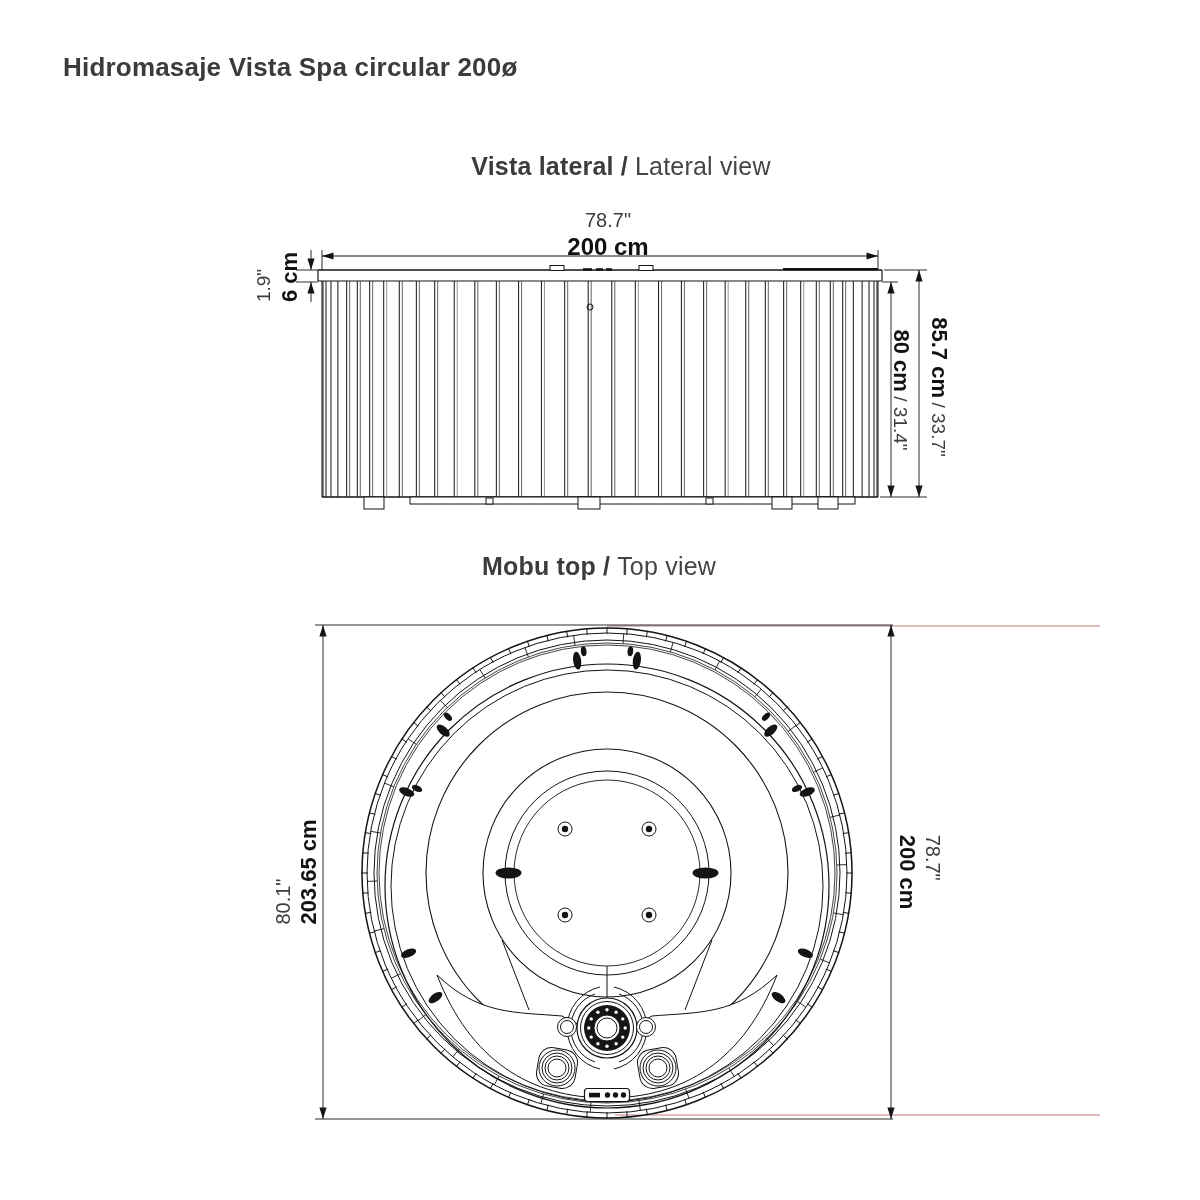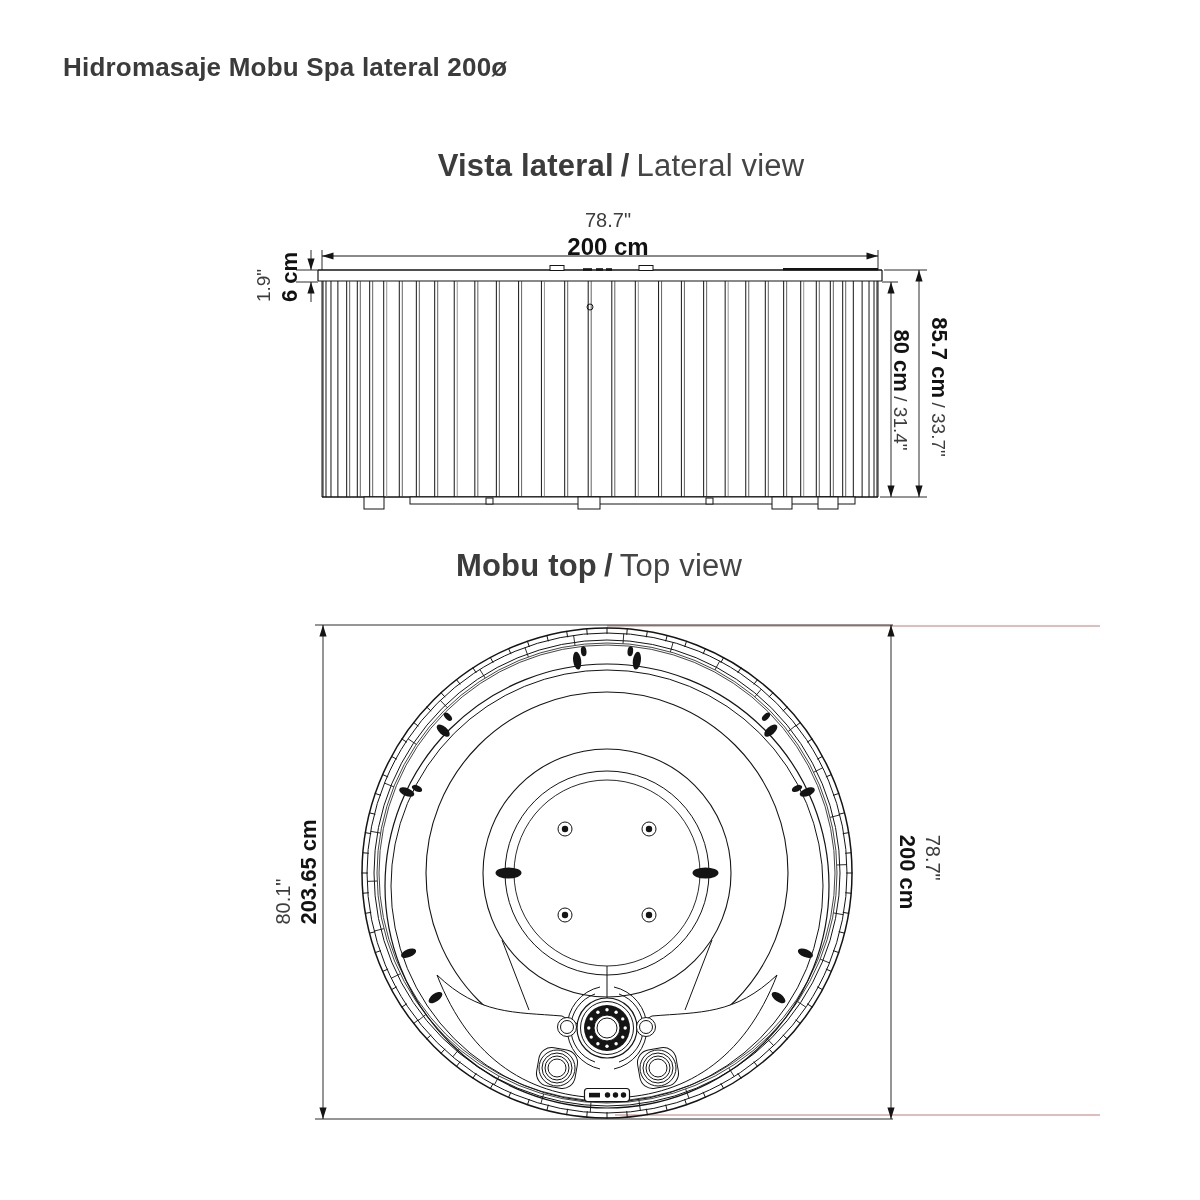--- a/index.html
+++ b/index.html
@@ -4,21 +4,21 @@
 <style>
   html,body{margin:0;padding:0;background:#fff;width:1200px;height:1200px;overflow:hidden;
     font-family:"Liberation Sans",sans-serif;}
   .stage{position:relative;width:1200px;height:1200px;background:#fff;}
   svg{position:absolute;left:0;top:0;}
   .lbl{position:absolute;white-space:nowrap;color:#3d3d3d;}
   .ctr{transform:translate(-50%,-50%);text-align:center;}
   .rotcw{transform:translate(-50%,-50%) rotate(90deg);}
   .rotccw{transform:translate(-50%,-50%) rotate(-90deg);}
   .title{font-size:26px;font-weight:700;color:#3b3b3b;letter-spacing:.2px;}
-  .heading{font-size:31px;letter-spacing:.2px;}
+  .heading{font-size:25px;letter-spacing:.2px;}
   .hb{font-weight:700;color:#3c3c3c;}
   .sep{font-weight:700;color:#3c3c3c;margin:0 7px;}
   .hl{font-weight:400;color:#454545;}
   .din{font-size:20px;font-weight:400;color:#3d3d3d;}
   .dcm{font-size:24px;font-weight:700;color:#121212;}
   .dcm2{font-size:22px;font-weight:700;color:#121212;}
   .din2{font-size:19px;font-weight:400;color:#3d3d3d;}
   .twoline{line-height:26px;}
 </style>
 </head>
@@ -325,21 +325,21 @@
       <circle cx="658" cy="1068" r="15" fill="none" stroke="#141414" stroke-width="1"></circle>
       <circle cx="658" cy="1068" r="12" fill="none" stroke="#141414" stroke-width="1"></circle>
       <circle cx="658" cy="1068" r="9" fill="none" stroke="#141414" stroke-width="1"></circle>
       <rect x="584.5" y="1088.5" width="45" height="13" rx="3" fill="#fff" stroke="#141414" stroke-width="1.2"></rect>
       <rect x="589" y="1092.8" width="11" height="4.6" fill="#141414"></rect>
       <circle cx="607.5" cy="1095" r="2.7" fill="#141414" stroke="none" stroke-width="0"></circle>
       <circle cx="615.5" cy="1095" r="2.7" fill="#141414" stroke="none" stroke-width="0"></circle>
       <circle cx="623.5" cy="1095" r="2.7" fill="#141414" stroke="none" stroke-width="0"></circle>
     </svg>
 
-  <div class="lbl title" style="left:63px;top:52px;">Hidromasaje Mobu Spa lateral 200ø</div>
+  <div class="lbl title" style="left:63px;top:52px;">Hidromasaje Vista Spa circular 200ø</div>
 
   <div class="lbl heading ctr" style="left:621px;top:166px;">
     <span class="hb">Vista lateral</span><span class="sep">/</span><span class="hl">Lateral view</span>
   </div>
 
   <div class="lbl din ctr" style="left:608px;top:220px;">78.7"</div>
   <div class="lbl dcm ctr" style="left:608px;top:247px;">200 cm</div>
 
   <div class="lbl rotccw twoline" style="left:277px;top:277px;">
     <div class="din2">1.9"</div>

